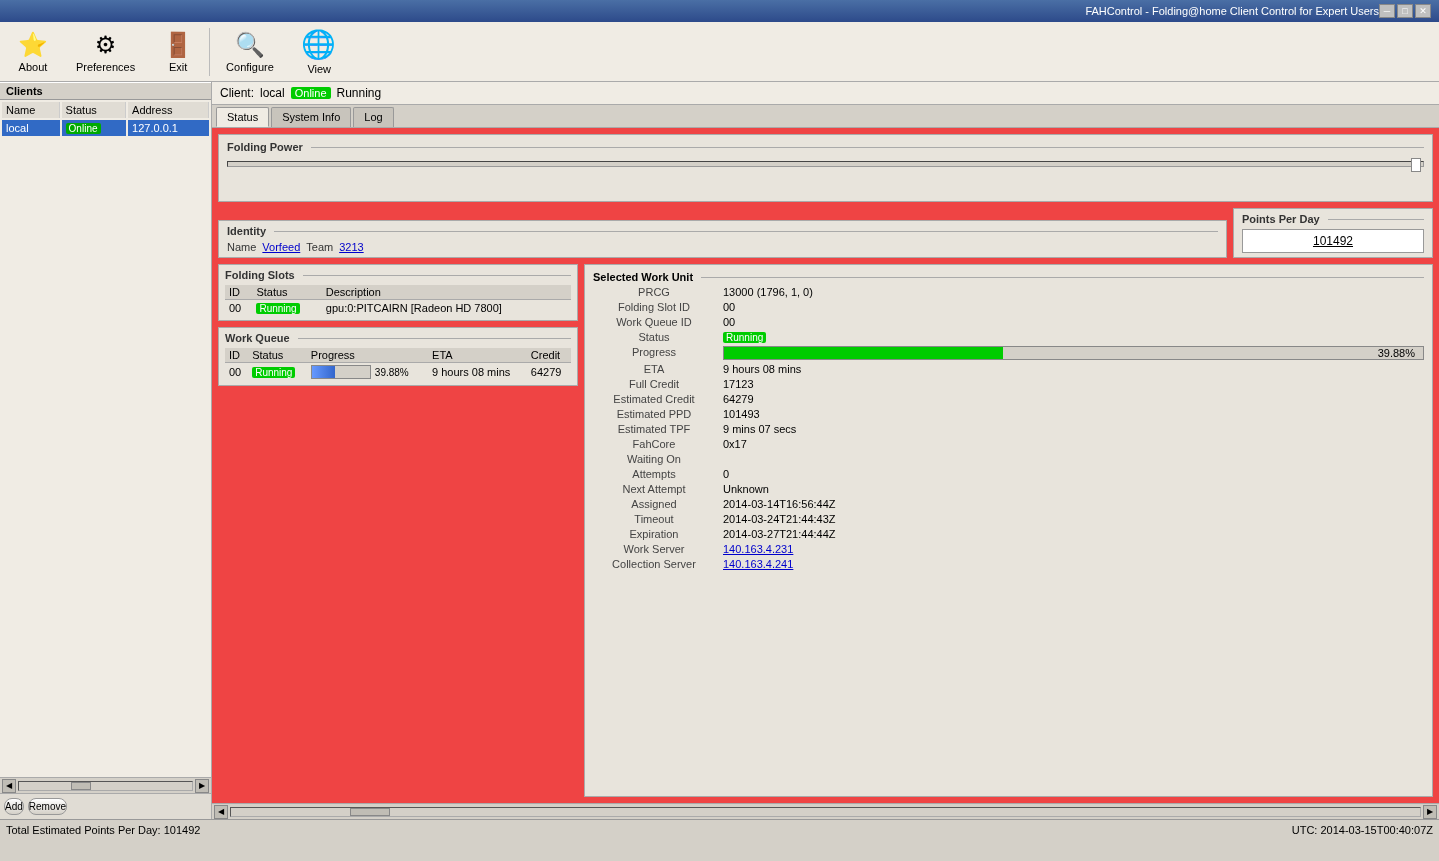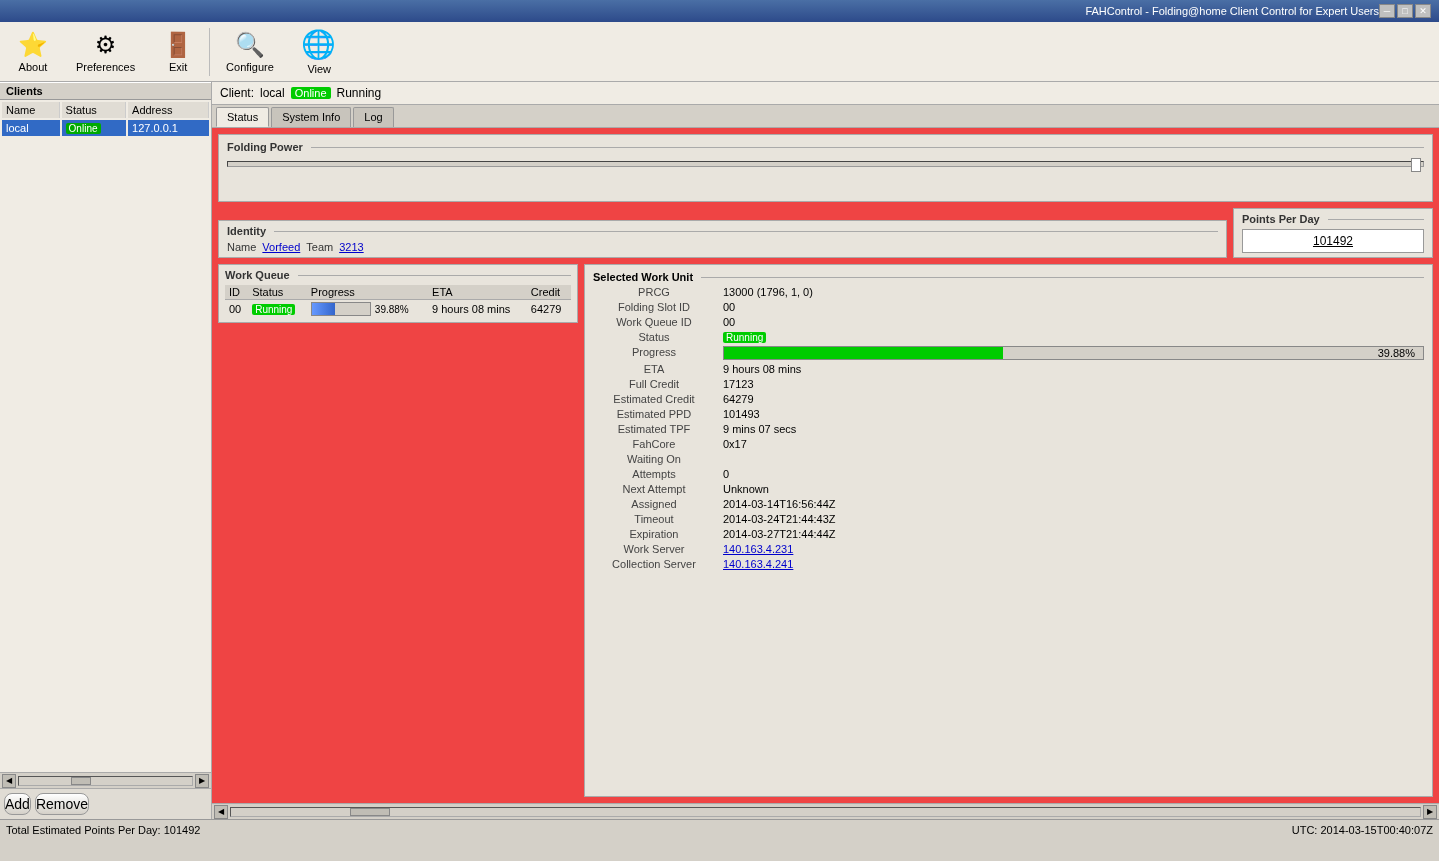--- a/index.html
+++ b/index.html
@@ -115,21 +115,21 @@
       padding: 4px;
       border-top: 1px solid #aaa;
       background: #e0dcd4;
     }
     .btn {
       padding: 2px 0;
       background: linear-gradient(to bottom, #fff 0%, #d4d0c8 100%);
       border: 1px solid #999;
       border-radius: 8px;
       cursor: pointer;
-      font-size: 14px;
+      font-size: 10px;
     }
     
     #sidebar-hscroll {
       height: 16px;
       background: #d4d0c8;
       border-top: 1px solid #aaa;
       display: flex;
       align-items: center;
       padding: 0 2px;
       gap: 2px;
@@ -557,20 +557,41 @@
         <div id="ppd-box">
           <div class="section-title">Points Per Day</div>
           <div class="ppd-value-box">101492</div>
         </div>
       </div>
 
       <div id="bottom-split">
 
         <div id="left-panels">
 
+          <div class="section-box" id="folding-slots-section">
+            <div class="section-title">Folding Slots</div>
+            <table class="data-table">
+              <thead>
+                <tr>
+                  <th>ID</th>
+                  <th>Status</th>
+                  <th>Description</th>
+                </tr>
+              </thead>
+              <tbody>
+                <tr>
+                  <td>00</td>
+                  <td>
+                    <span class="running-badge">Running</span>
+                  </td>
+                  <td>gpu:0:PITCAIRN [Radeon HD 7800]</td>
+                </tr>
+              </tbody>
+            </table>
+          </div>
 
           <div class="section-box" id="work-queue-section">
             <div class="section-title">Work Queue</div>
             <div id="work-queue-scroll">
               <table class="data-table">
                 <thead>
                   <tr>
                     <th>ID</th>
                     <th>Status</th>
                     <th>Progress</th>

